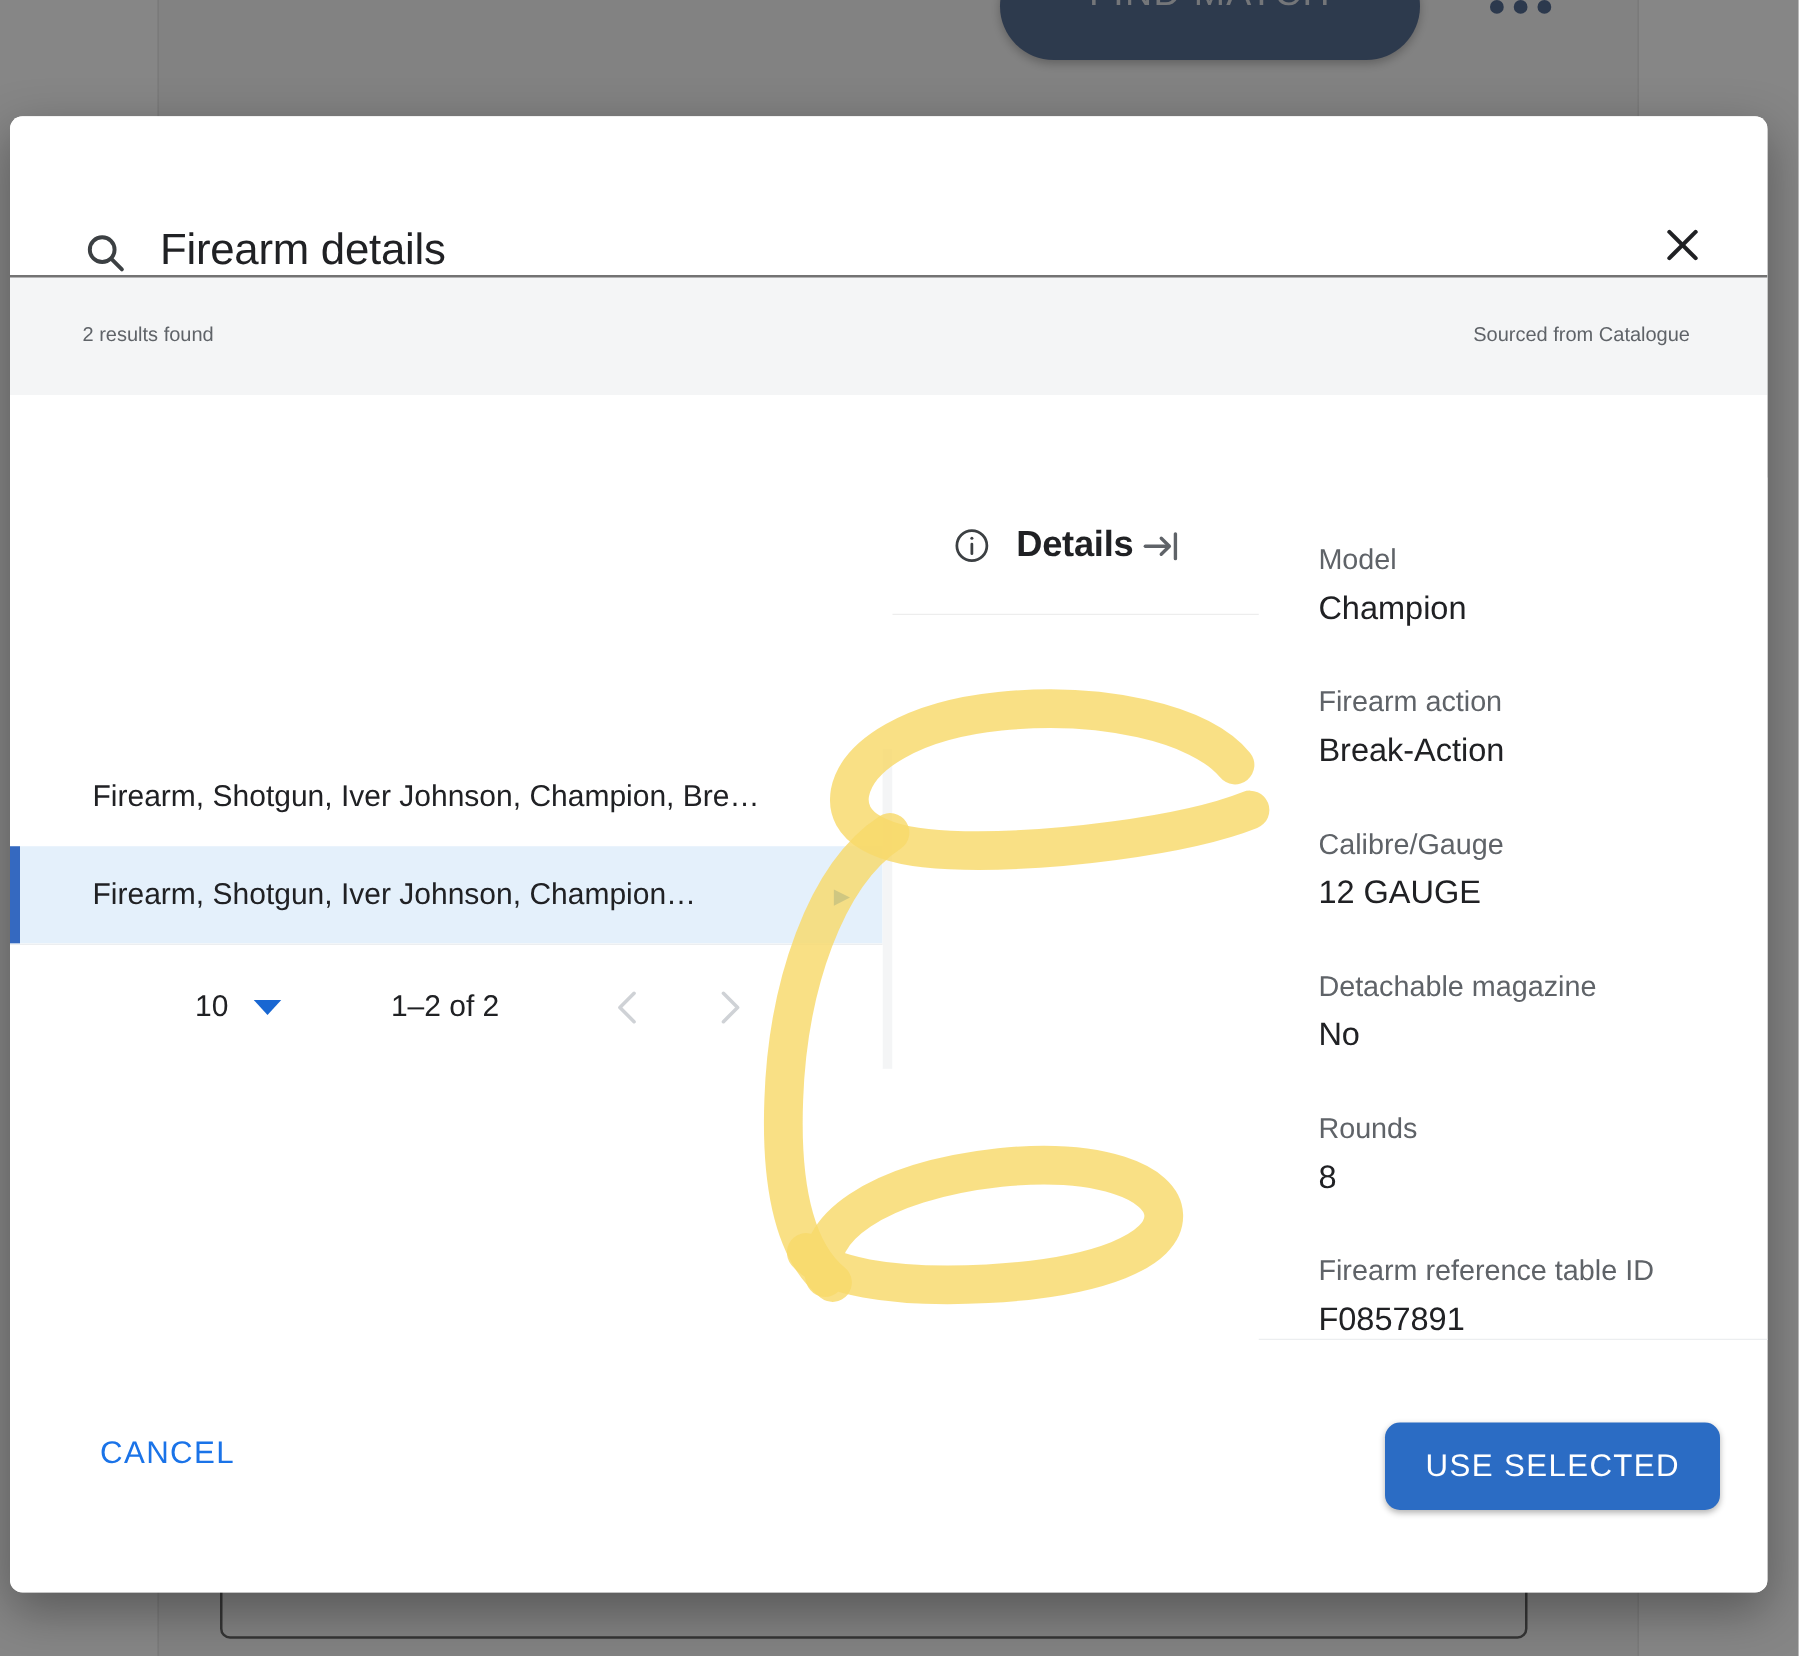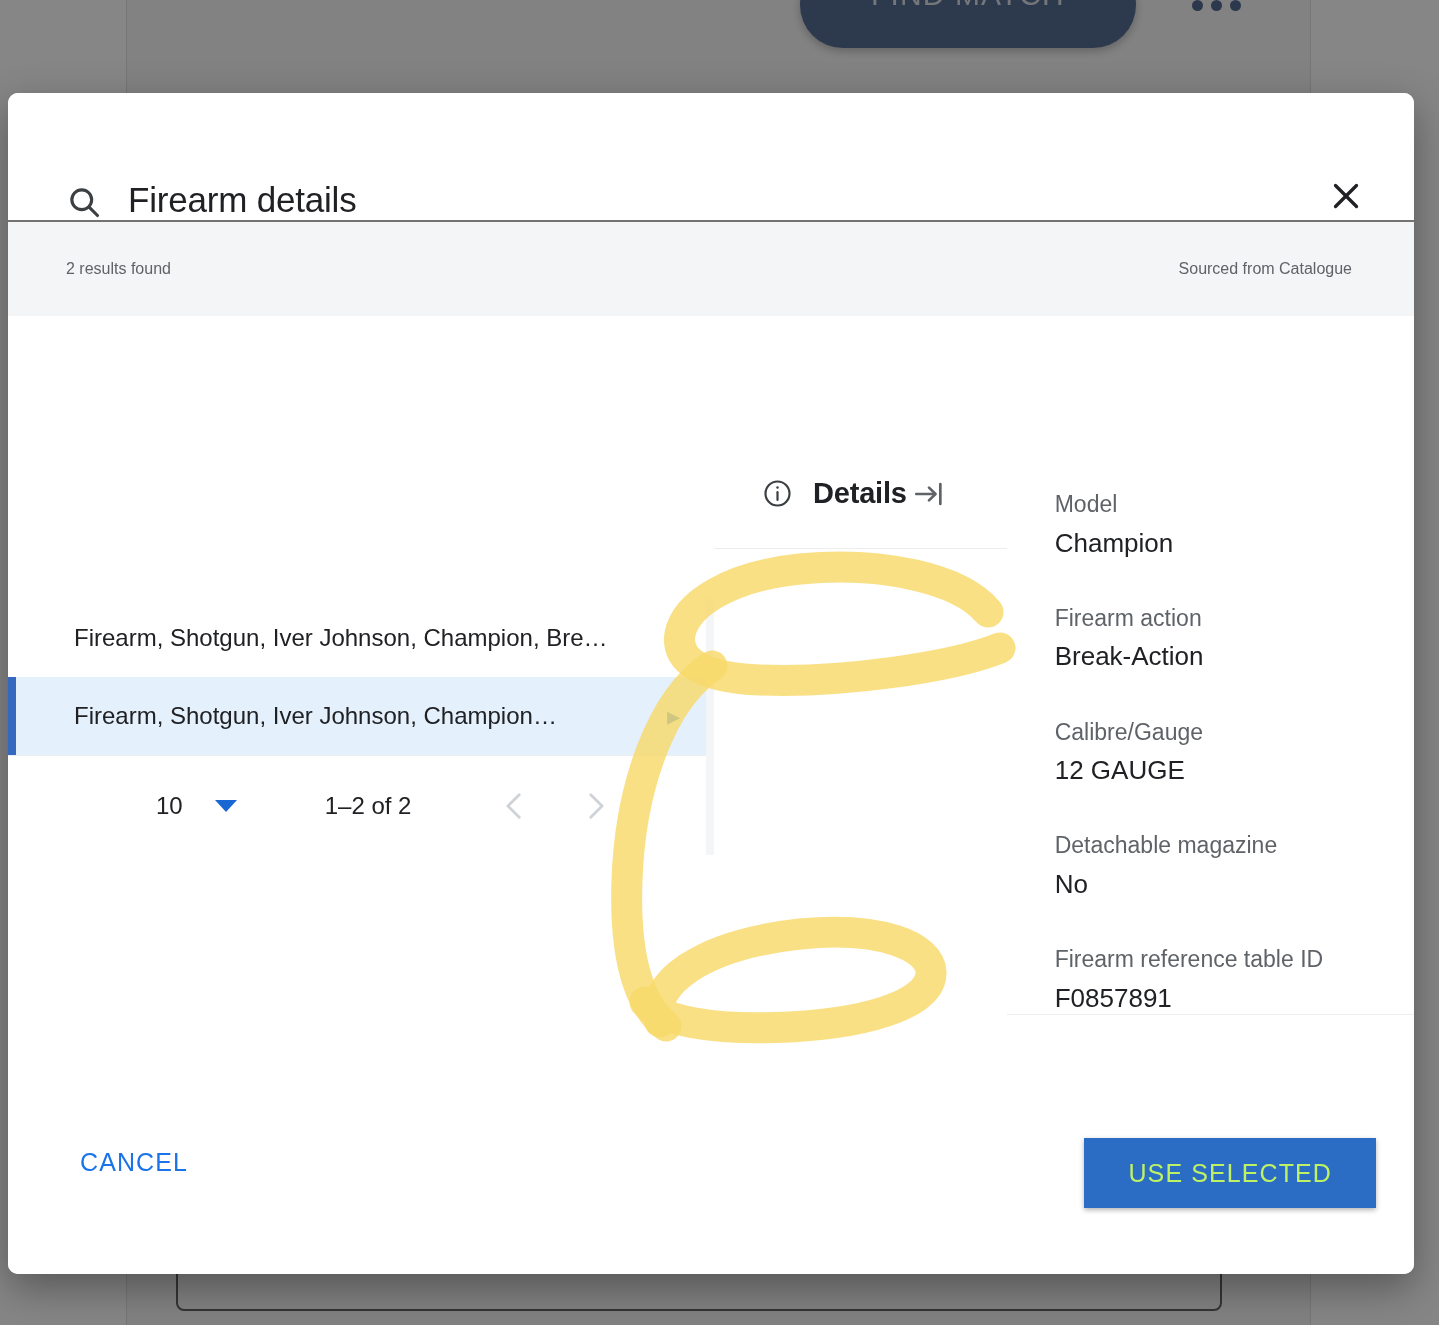--- a/index.html
+++ b/index.html
@@ -227,21 +227,21 @@
     align-items: center;
     font-size: 24px;
     color: #202124;
     padding-left: 148px;
     box-sizing: border-box;
     background: #fff;
   }
   #page-size-select {
     display: flex;
     align-items: center;
-    gap: 32px;
+    gap: 20px;
     cursor: pointer;
   }
   #page-size-caret {
     width: 0; height: 0;
     border-left: 11px solid transparent;
     border-right: 11px solid transparent;
     border-top: 12px solid #1967d2;
   }
   #page-range-label {
     margin-left: 88px;
@@ -347,27 +347,27 @@
     font-family: inherit;
     font-size: 25px;
     letter-spacing: 1.1px;
     color: #1a73e8;
     font-weight: 500;
     cursor: pointer;
   }
   #use-selected-button {
     background: #2b6cc4;
     border: 0;
-    border-radius: 0;
-    color: #bef264;
+    border-radius: 12px;
+    color: #ffffff;
     font-family: inherit;
     font-size: 25px;
     letter-spacing: 1.1px;
     font-weight: 500;
-    padding: 0 44px;
+    padding: 0 32px;
     height: 70px;
     cursor: pointer;
     box-shadow: 0 2px 5px rgba(0,0,0,.3);
   }
 
   
   #highlight-annotation {
     position: absolute;
     left: 0;
     top: 0;
@@ -486,20 +486,24 @@
         </div>
         <div class="detail-field">
           <div class="detail-label">Calibre/Gauge</div>
           <div class="detail-value">12 GAUGE</div>
         </div>
         <div class="detail-field">
           <div class="detail-label">Detachable magazine</div>
           <div class="detail-value">No</div>
         </div>
         <div class="detail-field">
+          <div class="detail-label">Rounds</div>
+          <div class="detail-value">8</div>
+        </div>
+        <div class="detail-field">
           <div class="detail-label">Firearm reference table ID</div>
           <div class="detail-value">F0857891</div>
         </div>
       </div>
     </div>
 
   </div>
 
   <div id="dialog-footer">
     <button id="cancel-button">CANCEL</button>

